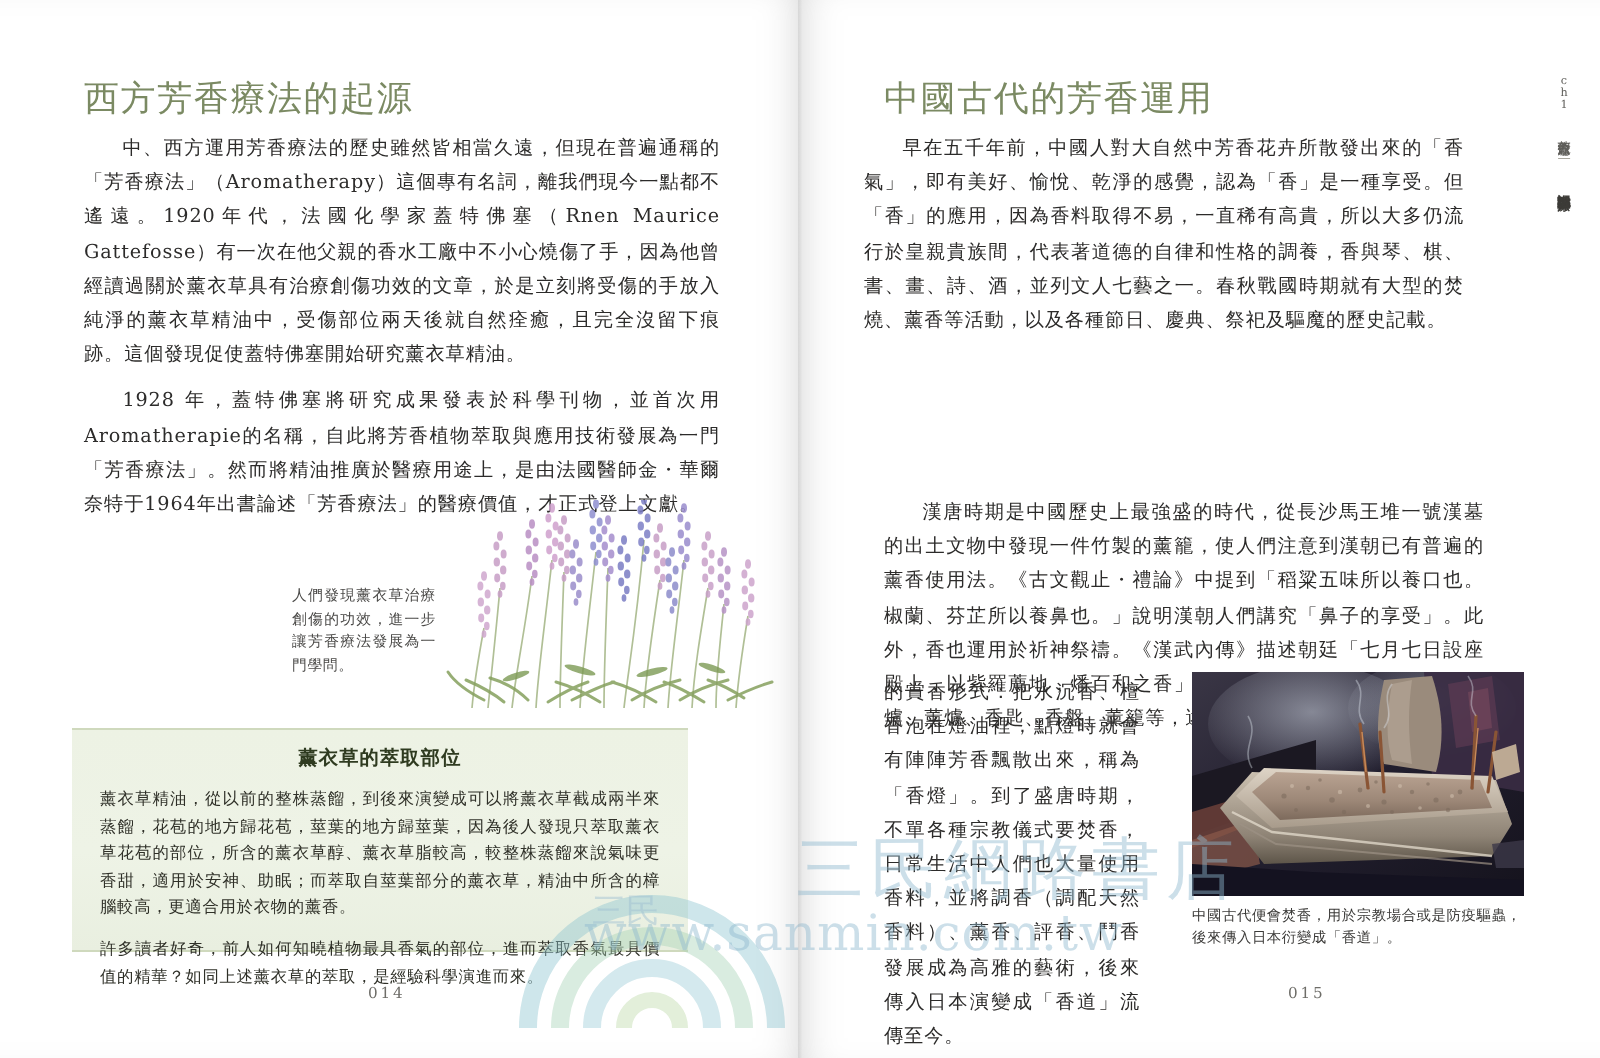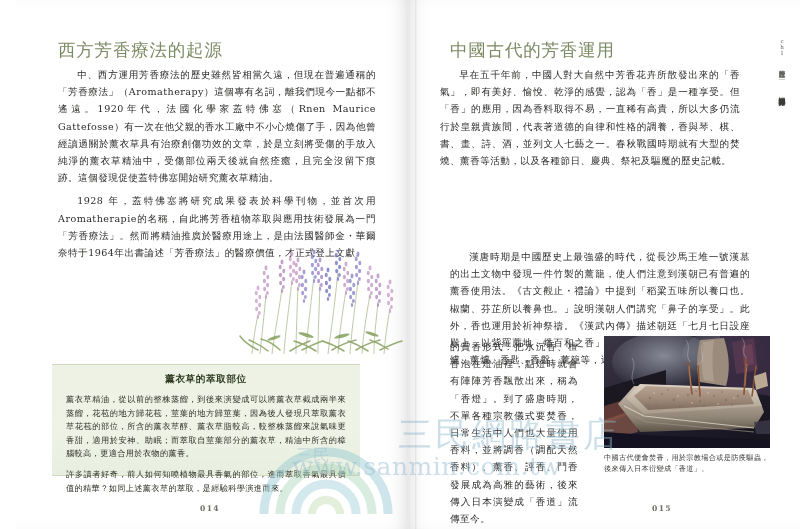--- a/index.html
+++ b/index.html
@@ -14,21 +14,20 @@
     font-family: "DejaVu Serif", "Liberation Serif", serif;
     position: relative;
   }
 
   
   .spread {
     position: absolute;
     inset: 0;
     display: flex;
     background: #22c55e;
-    margin-left: 16px;
   }
   .page {
     position: relative;
     width: 400px;
     height: 529px;
     background: #ffffff;
     overflow: hidden;
   }
   .page-left  { box-shadow: inset -14px 0 22px -16px rgba(120,120,120,.40); }
   .page-right { box-shadow: inset 14px 0 22px -16px rgba(120,120,120,.40); }
@@ -166,25 +165,24 @@
     white-space: nowrap;
     z-index: 4;
   }
   .run-head .rh-chapter { font-size: 5.6px; letter-spacing: 0; }
   .run-head .rh-sep { color: #9a998f; }
   .run-head .rh-sec { font-weight: bold; color: #3c3b37; }
 
   
   .folio {
     position: absolute;
-    bottom: 16px;
+    bottom: 28px;
     font-size: 7.6px;
     letter-spacing: 1.4px;
     color: #6e6d68;
-    font-weight: bold;
   }
   .folio-left  { left: 184px; }
   .folio-right { left: 196px; padding-left: 48px; }
 
   
   .watermark {
     position: absolute;
     inset: 0;
     z-index: 5;
     pointer-events: none;
@@ -342,20 +340,21 @@
           <g transform="translate(66,22)" fill="#9b8ecb">
               <use href="#spike"></use>
             </g>
           <g transform="translate(114,26)" fill="#8d8ccb">
               <use href="#spike"></use>
             </g>
         </g>
       </svg>
     </div>
 
+    <div class="illus-caption">人們發現薰衣草治療創傷的功效，進一步讓芳香療法發展為一門學問。</div>
 
     <div class="info-box">
       <div class="info-box-title">薰衣草的萃取部位</div>
       <div class="info-box-body">
         <p>薰衣草精油，從以前的整株蒸餾，到後來演變成可以將薰衣草截成兩半來蒸餾，花苞的地方歸花苞，莖葉的地方歸莖葉，因為後人發現只萃取薰衣草花苞的部位，所含的薰衣草醇、薰衣草脂較高，較整株蒸餾來說氣味更香甜，適用於安神、助眠；而萃取自莖葉部分的薰衣草，精油中所含的樟腦較高，更適合用於衣物的薰香。</p>
         <p>許多讀者好奇，前人如何知曉植物最具香氣的部位，進而萃取香氣最具價值的精華？如同上述薰衣草的萃取，是經驗科學演進而來。</p>
       </div>
     </div>
 
     <div class="folio folio-left">014</div>

